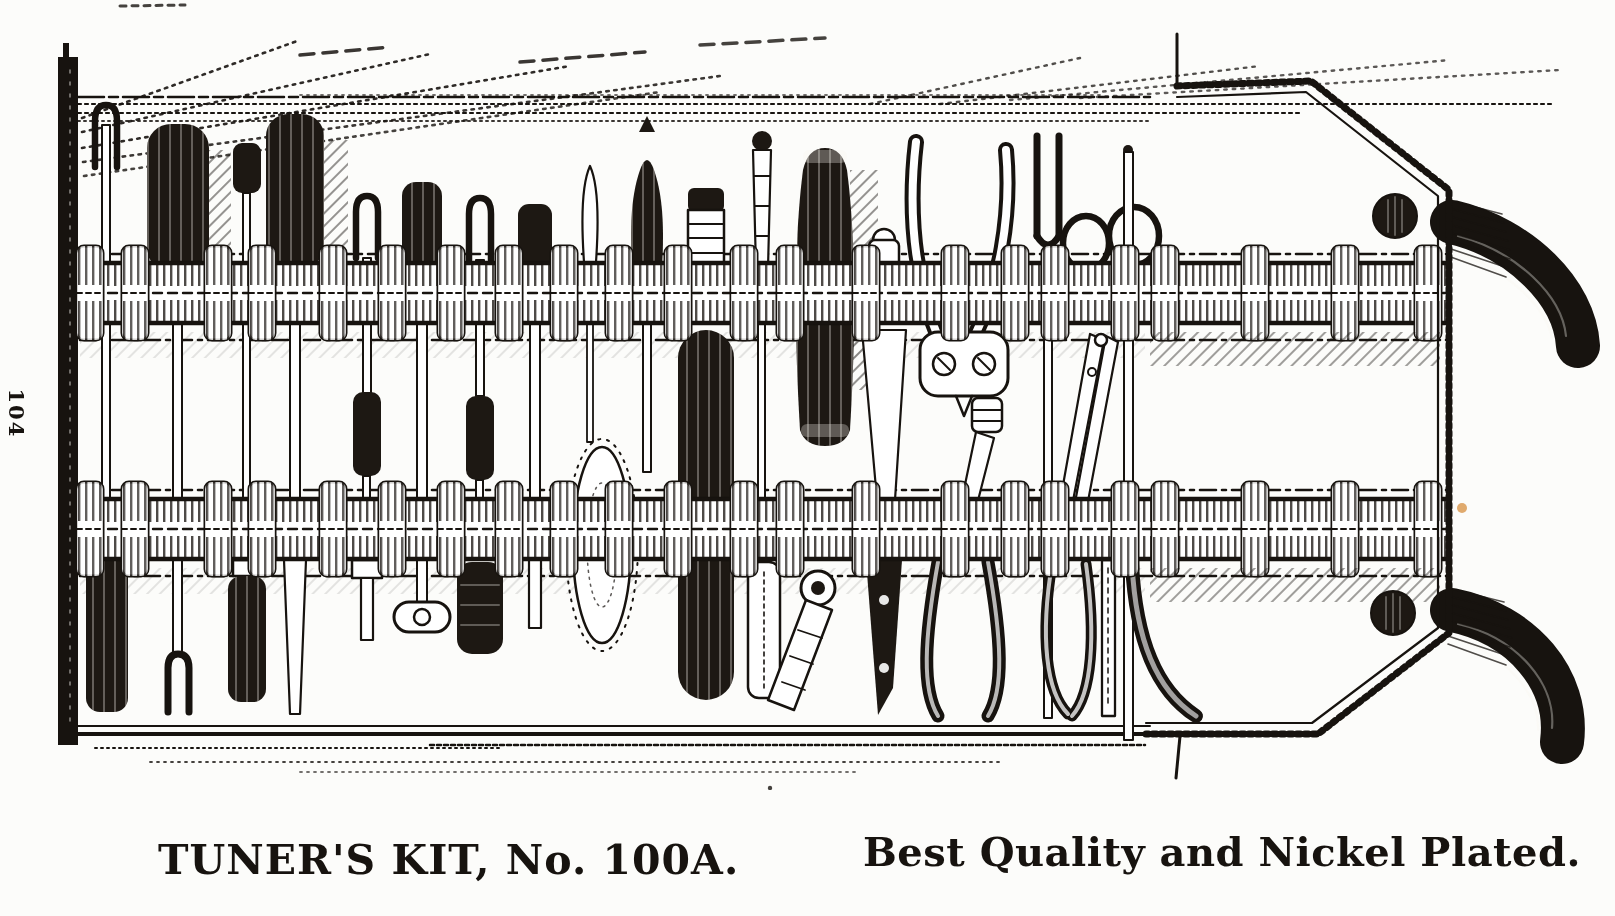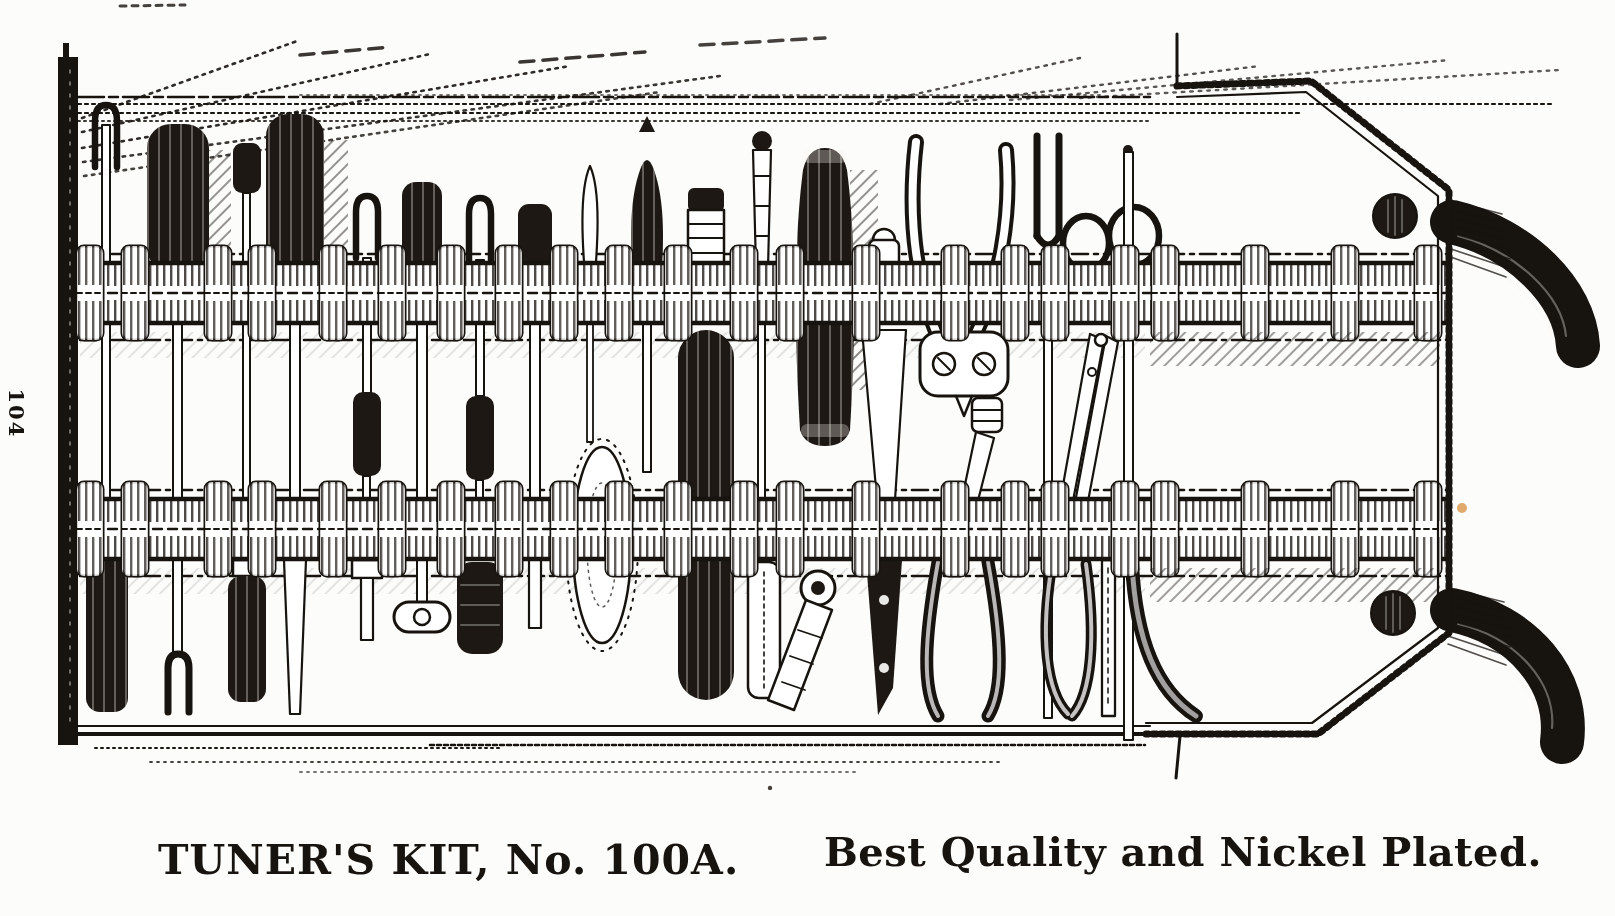--- a/index.html
+++ b/index.html
@@ -11,21 +11,21 @@
     color:var(--ink);
   }
   .figure-wrap{position:absolute;left:0;top:0;width:1615px;height:790px;}
   svg{display:block;}
   #fig *{stroke-linecap:round;stroke-linejoin:round;}
   .caption{
     position:absolute;white-space:nowrap;font-weight:bold;
     color:var(--ink);letter-spacing:1px;
   }
   .caption-left{left:158px;top:836px;font-size:41px;}
-  .caption-right{left:824px;top:828px;font-size:40px;letter-spacing:0.5px;}
+  .caption-right{left:863px;top:828px;font-size:40px;letter-spacing:0.5px;}
   .page-number{
     position:absolute;left:-8px;top:400px;width:48px;text-align:center;
     transform:rotate(90deg);font-size:21px;font-weight:bold;letter-spacing:2px;
     color:var(--ink);
   }
 </style>
 </head>
 <body>
 
 <div class="figure-wrap">

